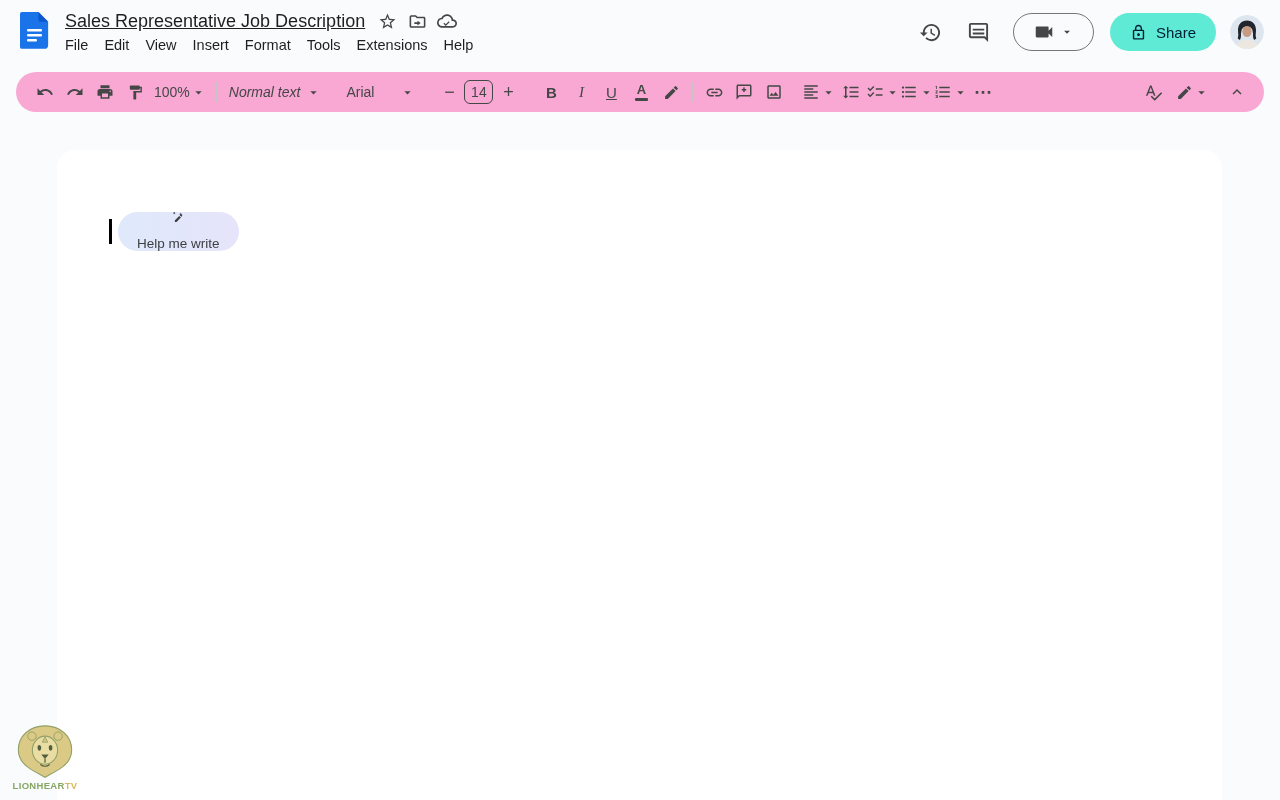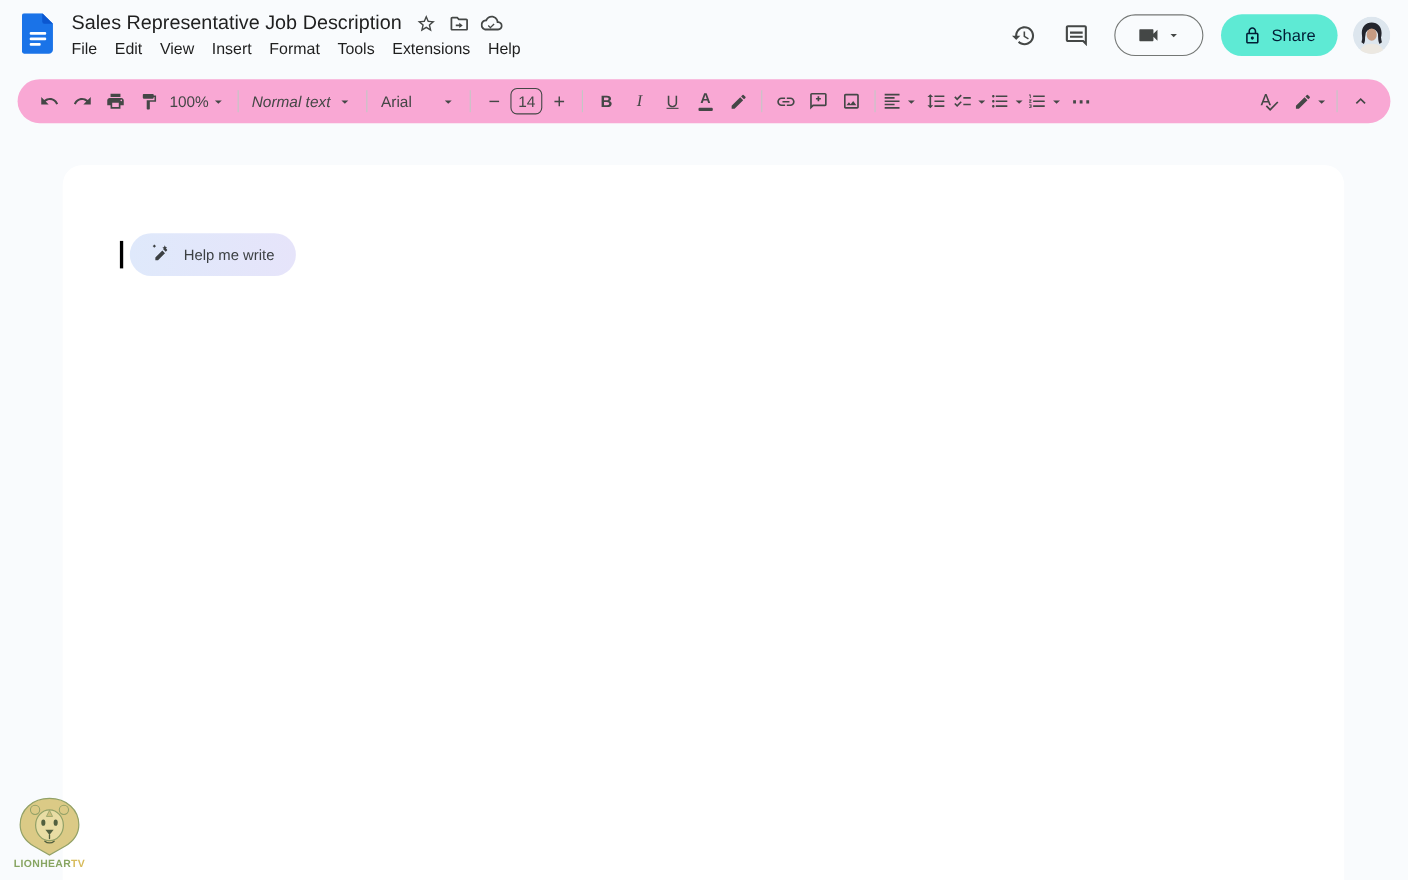--- a/index.html
+++ b/index.html
@@ -13,21 +13,21 @@
   svg { display: block; }
   .ic { fill: #444746; }
 
   
   .topbar {
     position: absolute; top: 0; left: 0; right: 0; height: 64px;
     display: flex; align-items: flex-start; padding: 8px 16px 0 20px;
   }
   .docs-logo { margin-top: 4px; cursor: pointer; }
   .title-area { margin-left: 14px; }
-  .title-row { display: flex; gap: 2px; }
+  .title-row { display: flex; align-items: center; gap: 2px; text-decoration: underline; }
   .doc-title {
     font-size: 18px; color: #1f1f1f; padding: 2px 6px 2px 2px;
     white-space: nowrap; border-radius: 4px;
   }
   .title-icon {
     width: 28px; height: 26px; display: flex; align-items: center;
     justify-content: center; border-radius: 50%; cursor: pointer;
   }
   .menu-row { display: flex; margin-left: -6px; margin-top: 1px; }
   .menu-item {
@@ -96,21 +96,21 @@
   .text-cursor {
     position: absolute; left: 52px; top: 69px; width: 2.5px; height: 25px;
     background: #000;
   }
   .hmw-btn {
     position: absolute; left: 61px; top: 62px; height: 39px; border: none;
     border-radius: 20px; display: flex; align-items: center; gap: 11px;
     padding: 0 19px; cursor: pointer;
     background: linear-gradient(90deg, #dfe9fb 0%, #e6e4fa 100%);
     font-family: "Liberation Sans", sans-serif;
-    font-size: 13.5px; font-weight: 500; color: #3c4043;
+    font-size: 13.5px; font-weight: 500; color: #3c4043; flex-direction: column;
   }
 
   
   .watermark {
     position: absolute; left: 9px; top: 724px; width: 72px;
     display: flex; flex-direction: column; align-items: center; opacity: 0.92;
   }
   .wm-text {
     font-size: 9.5px; font-weight: 800; letter-spacing: 0.3px; margin-top: -2px;
     font-family: "Liberation Sans", sans-serif; white-space: nowrap;

